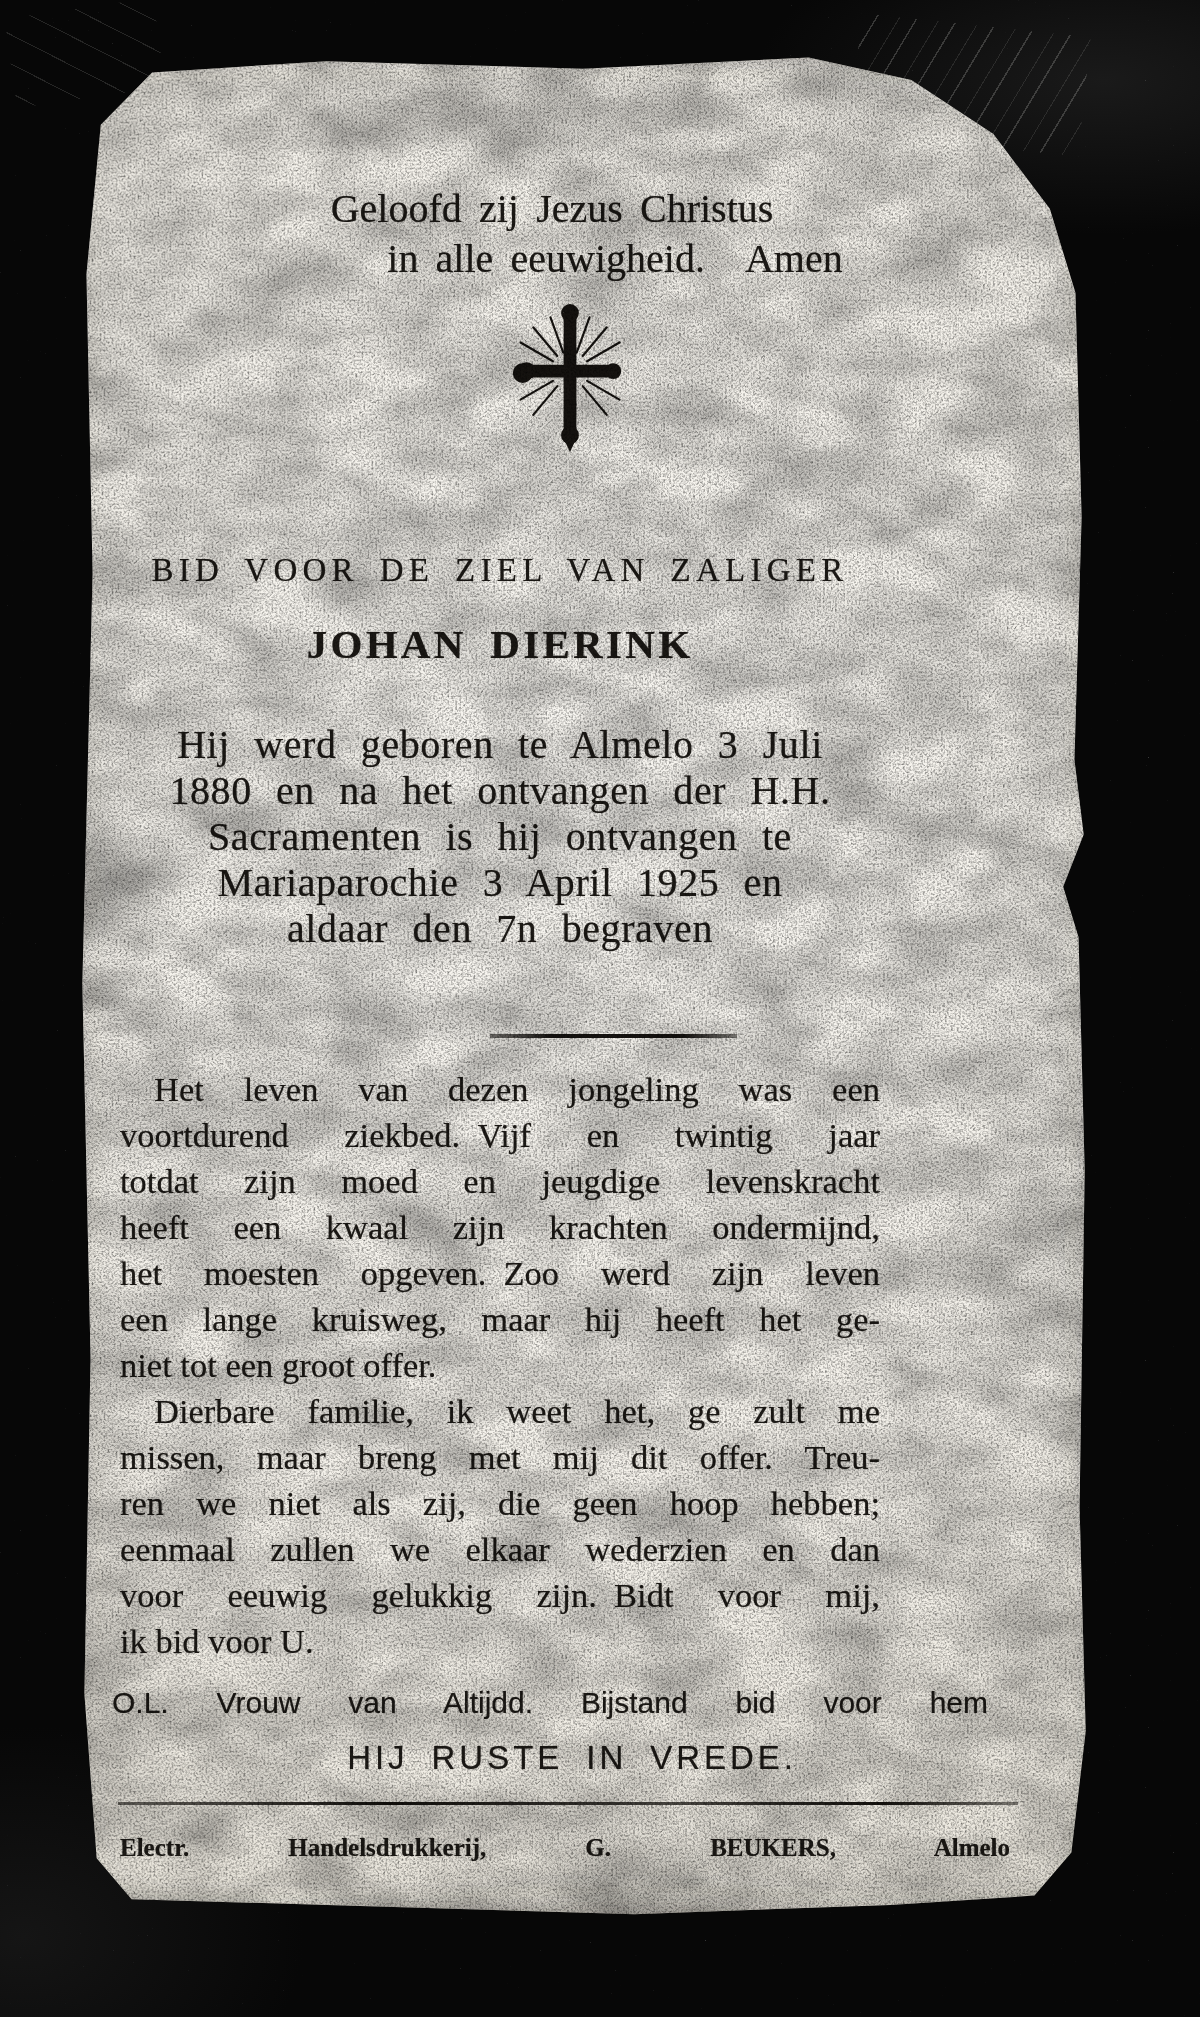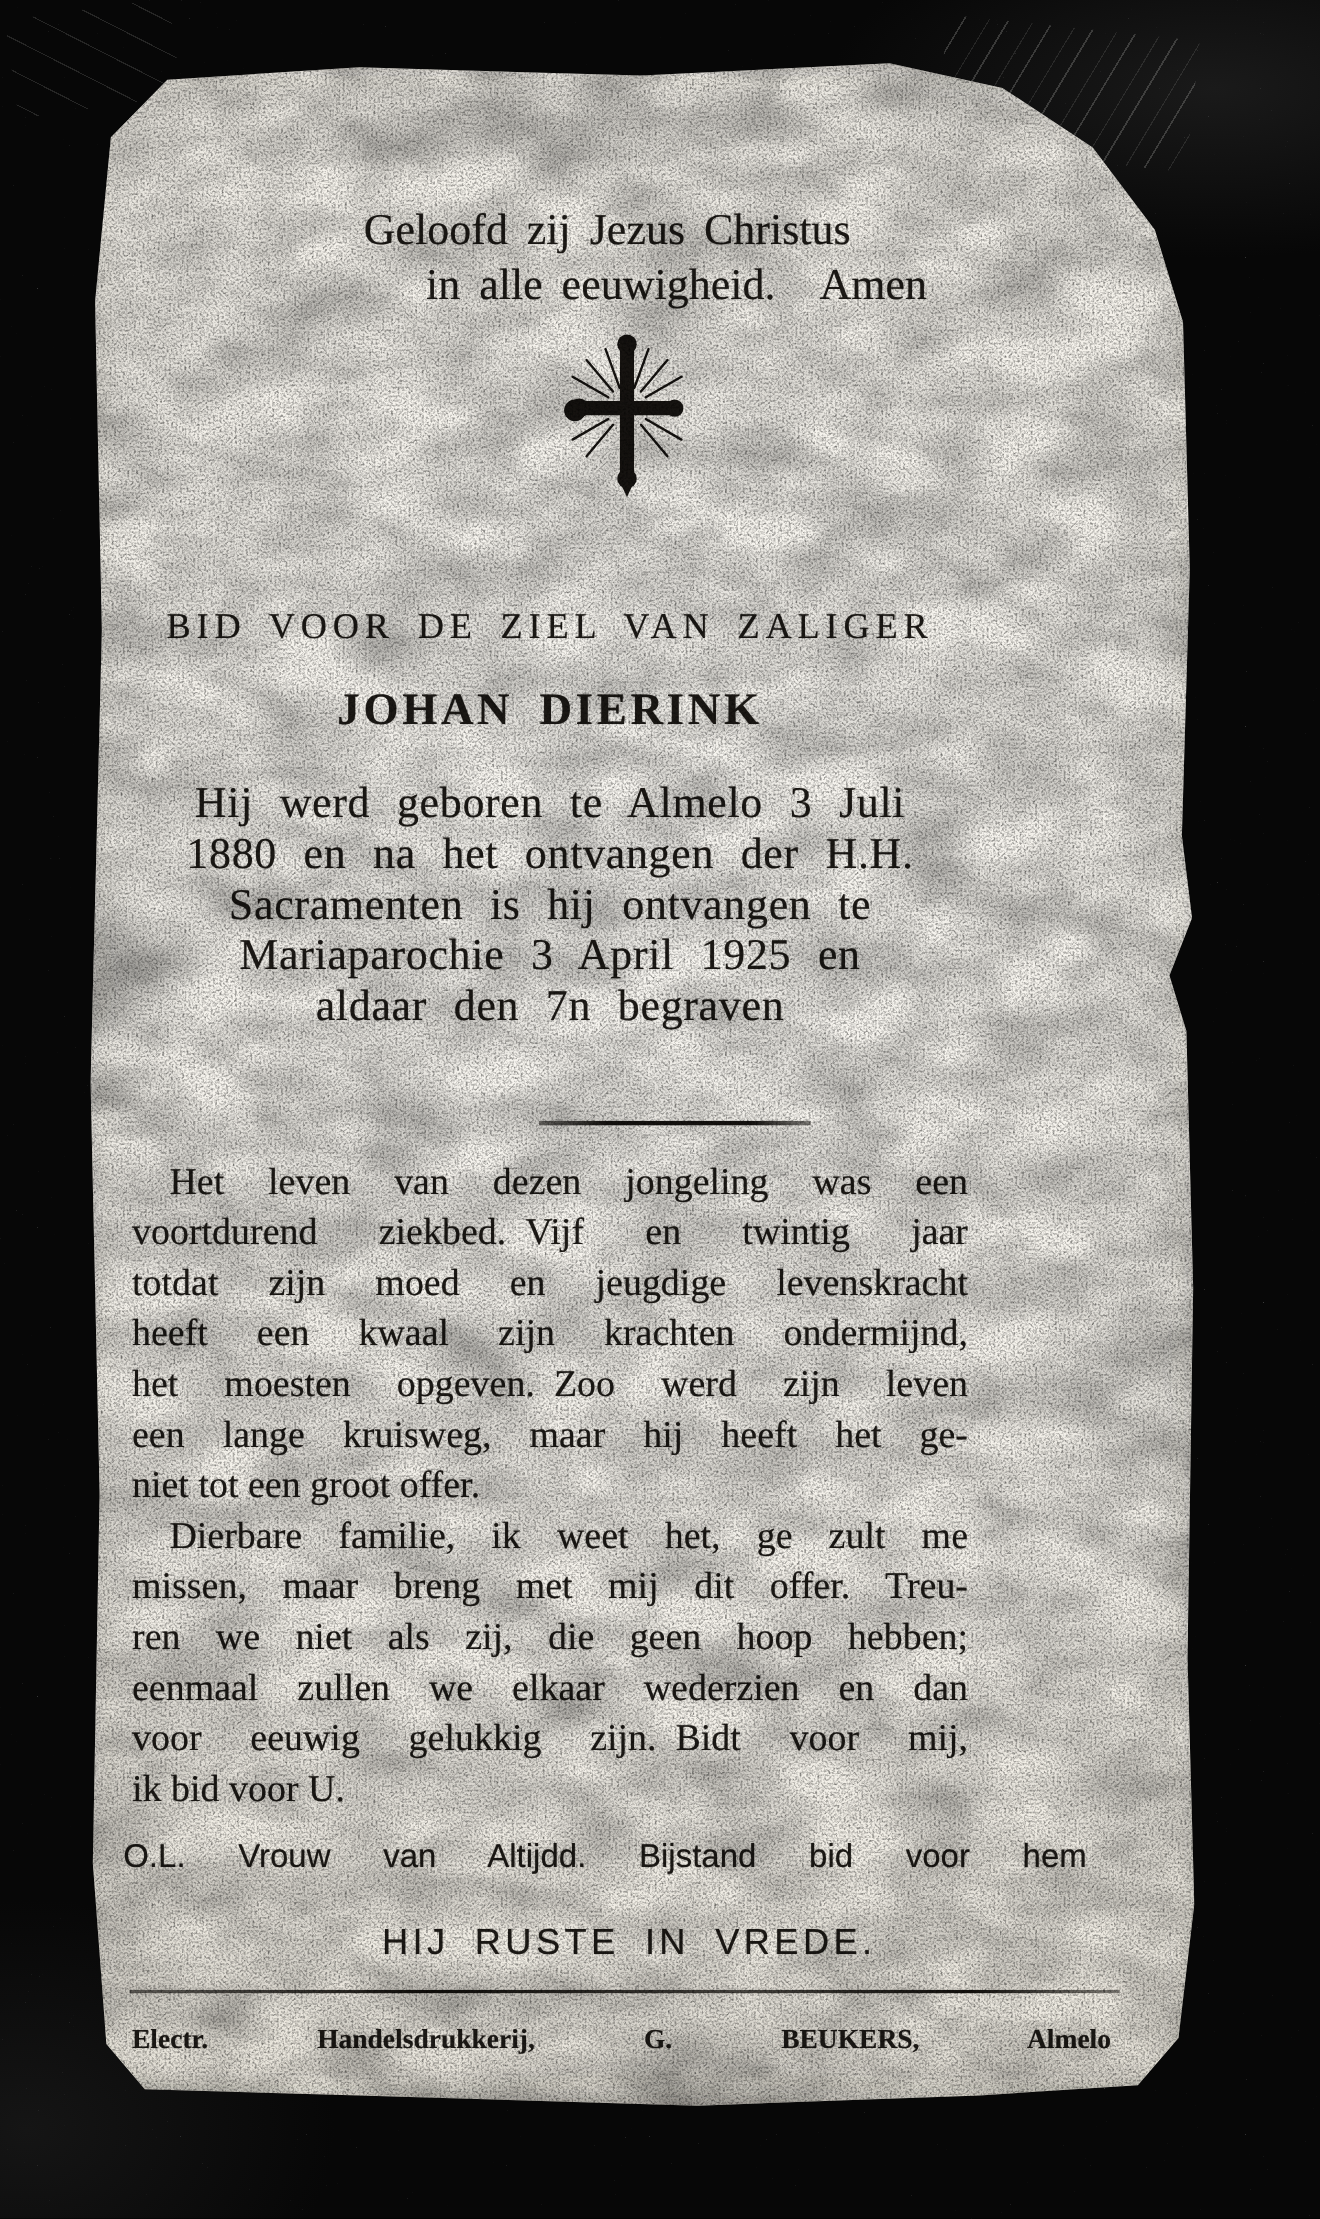--- a/index.html
+++ b/index.html
@@ -88,21 +88,21 @@
     letter-spacing: 0.16em; word-spacing: 0.22em;
     text-align: center;
   }
   .name {
     margin: 18px 0 0 0;
     font-size: 41px; line-height: 72px;
     font-weight: 700;
     letter-spacing: 0.08em; word-spacing: 0.25em;
     text-align: center;
   }
-  .dates { margin-top: 27px; font-size: 40px; line-height: 46px; letter-spacing: 0.015em; word-spacing: 0.34em; }
+  .dates { margin-top: 42px; font-size: 40px; line-height: 46px; letter-spacing: 0.015em; word-spacing: 0.34em; }
   .date-line { text-align: center; }
 
   .rule-short {
     margin: 82px 0 0 370px;
     width: 247px; height: 4px;
     border: none;
     background: linear-gradient(90deg, rgba(24,21,17,0.55), #181512 25%, #181512 78%, rgba(24,21,17,0.5));
   }
 
   .bodytext { margin-top: 28px; font-size: 34.5px; line-height: 46px; }
@@ -111,21 +111,21 @@
   .bline.last { text-align-last: left; }
 
   .dedication {
     margin: 20px 0 0 -8px;
     width: 876px;
     font-family: "Liberation Sans", "DejaVu Sans", sans-serif;
     font-size: 30px; line-height: 38px;
     text-align: justify; text-align-last: justify;
   }
   .rip {
-    margin-top: 38px;
+    margin-top: 16px;
     font-family: "Liberation Sans", "DejaVu Sans", sans-serif;
     font-size: 33px; line-height: 40px;
     letter-spacing: 0.12em; word-spacing: 0.3em;
     text-align: center;
     transform: translateX(72px);
   }
   .rule-long {
     margin: 24px 0 0 -2px;
     width: 900px; height: 3px;
     border: none;

